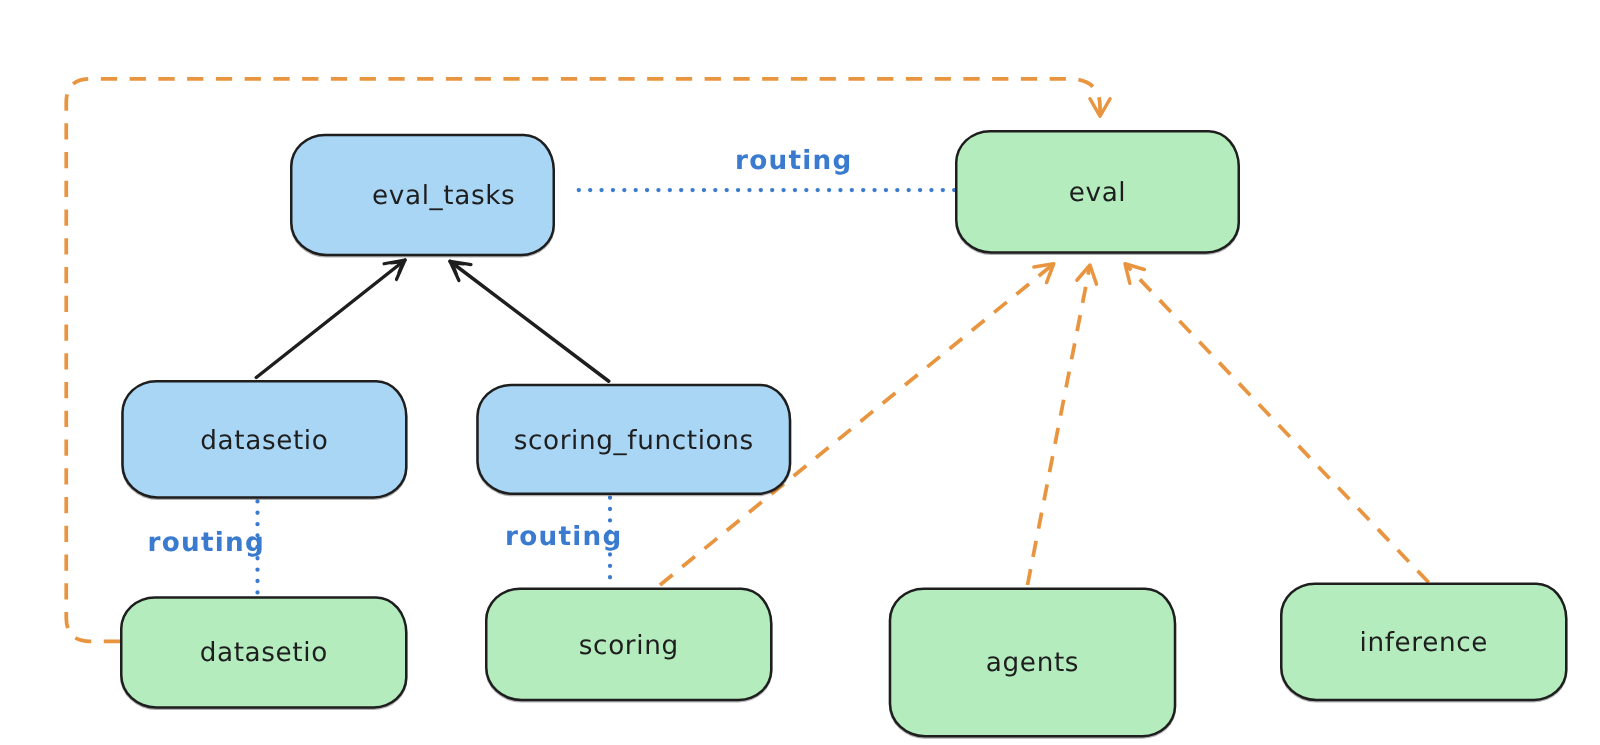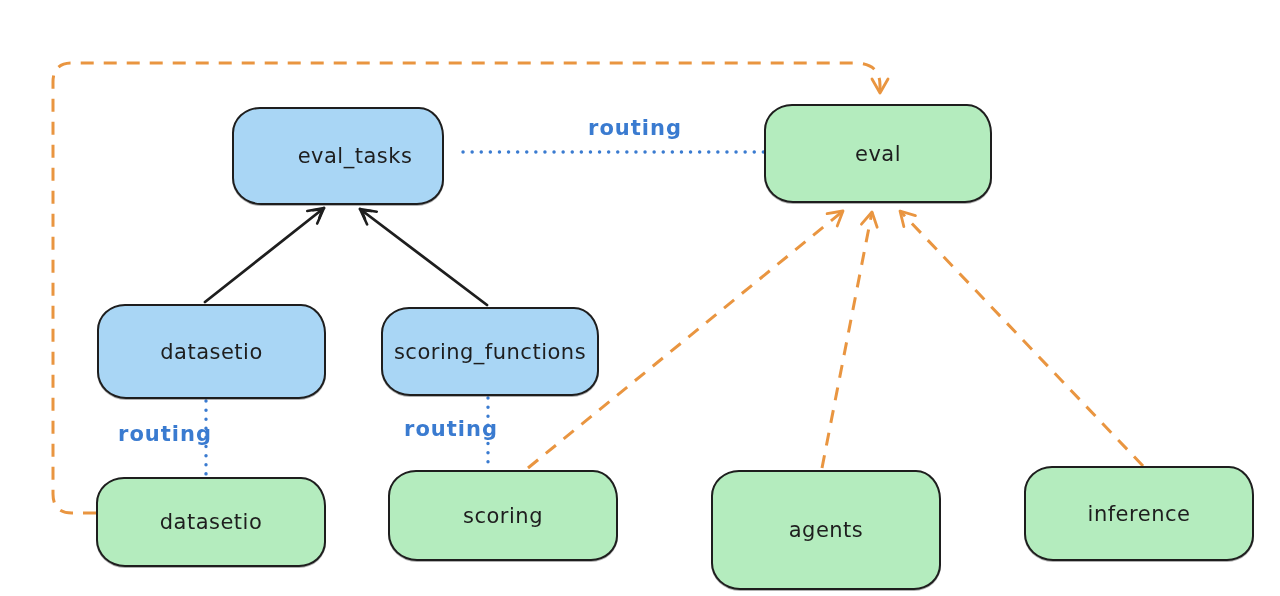--- a/index.html
+++ b/index.html
@@ -53,21 +53,21 @@
     letter-spacing:0.5px;
     border-radius:28px 25px 27px 29px / 26px 29px 25px 27px;
     box-shadow:0 1px 0 rgba(30,30,30,0.35);
   }
   .node.blue{background:var(--node-blue-fill);}
   .node.green{background:var(--node-green-fill);}
 
   .n-eval-tasks       {left:232px;top:107px;width:212px;height:98px;padding-left:34px;}
   .n-eval             {left:764px;top:104px;width:228px;height:99px;}
   .n-datasets         {left:97px; top:304px;width:229px;height:95px;}
-  .n-scoring-functions{left:381px;top:307px;width:218px;height:89px;}
+  .n-scoring-functions{left:381px;top:307px;width:252px;height:89px;}
   .n-datasetio        {left:96px; top:477px;width:230px;height:90px;}
   .n-scoring          {left:388px;top:470px;width:230px;height:91px;}
   .n-agents           {left:711px;top:470px;width:230px;height:120px;}
   .n-inference        {left:1024px;top:466px;width:230px;height:95px;}
 
   .edge-label{
     position:absolute;
     color:var(--routing-blue);
     font-size:21px;font-weight:600;letter-spacing:1px;
     text-align:right;

